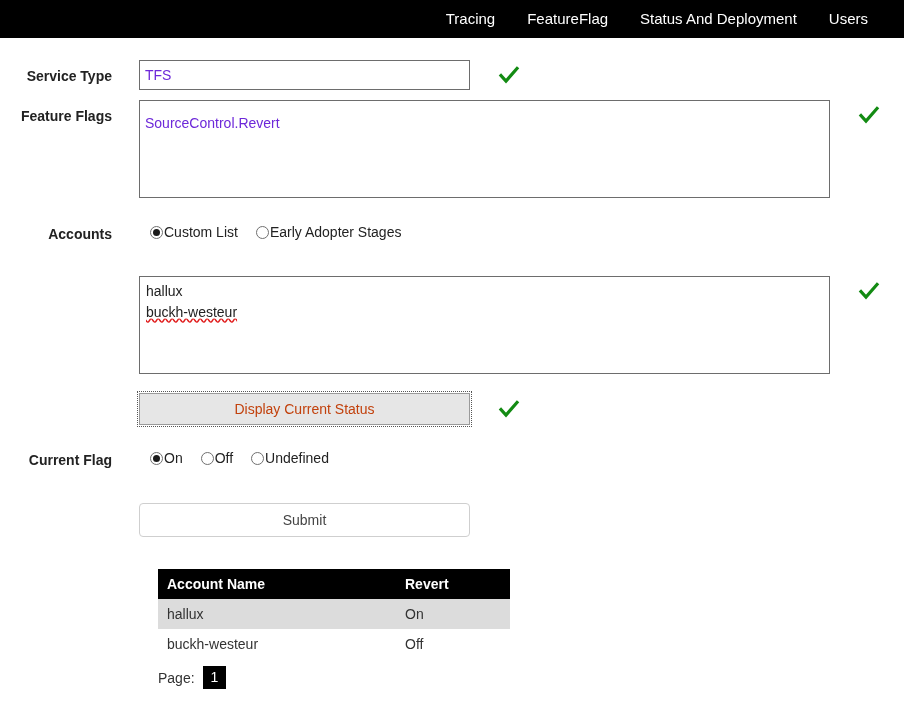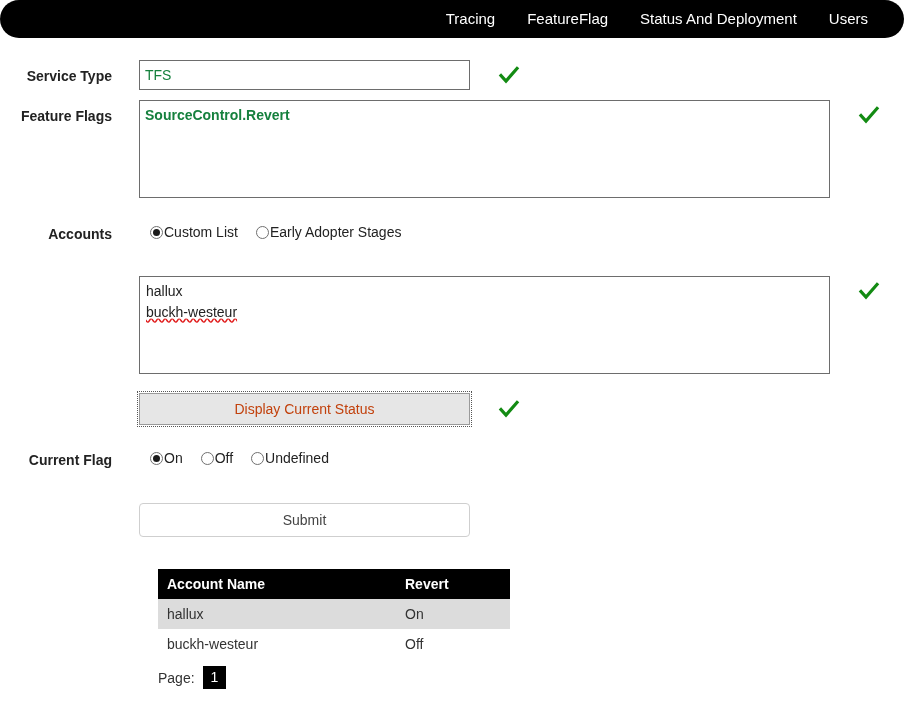--- a/index.html
+++ b/index.html
@@ -22,21 +22,20 @@
   .navbar {
     position: absolute;
     top: 0; left: 0;
     width: 904px;
     height: 38px;
     background: #000000;
     display: flex;
     align-items: flex-end;
     justify-content: flex-end;
     padding-right: 20px;
-    border-radius: 19px;
   }
   .nav-item {
     color: #ffffff;
     font-size: 15px;
     line-height: 38px;
     padding: 0 16px;
     text-decoration: none;
     white-space: nowrap;
     cursor: pointer;
   }
@@ -56,30 +55,29 @@
     width: 112px;
     left: 0;
   }
 
   .text-input {
     position: absolute;
     border: 1px solid #6d6d6d;
     background: #ffffff;
     font-family: "Liberation Sans", sans-serif;
     font-size: 14px;
-    color: #15803d;
+    color: #6d28d9;
     padding: 3px 5px;
     outline: none;
   }
   textarea.text-input {
     resize: none;
     line-height: 21px;
-    padding: 4px 5px;
+    padding: 12px 5px;
     overflow: hidden;
-    font-weight: bold;
   }
   .ta-lines {
     position: absolute;
     border: 1px solid #6d6d6d;
     background: #ffffff;
     font-size: 14px;
     color: #222222;
     padding: 4px 6px;
     line-height: 21px;
     overflow: hidden;

